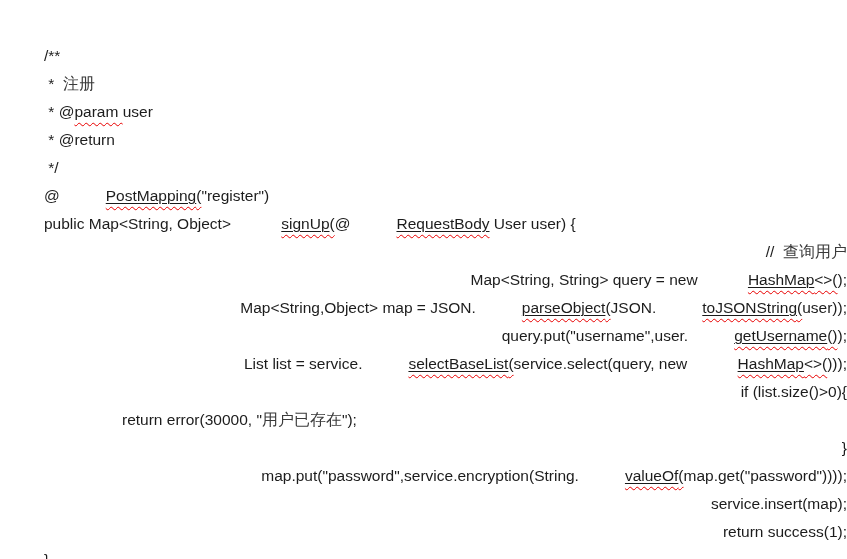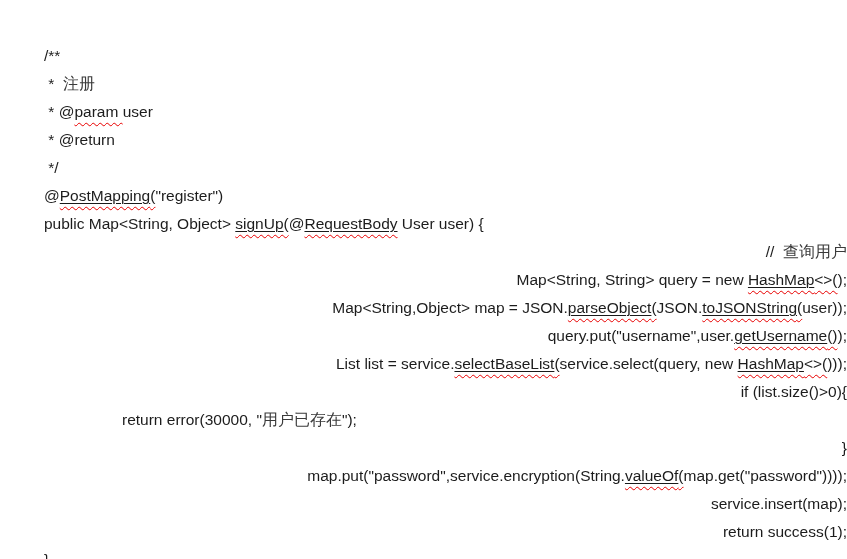--- a/index.html
+++ b/index.html
@@ -42,20 +42,21 @@
     text-decoration-thickness: 1px;
     text-underline-offset: 4.5px;
   }
   
   .u {
     text-decoration-line: underline;
     text-decoration-style: solid;
     text-decoration-color: var(--underline-color, #1a1a1a);
     text-decoration-thickness: 1px;
     text-underline-offset: 2px;
+    margin-left: 46px;
   }
 </style>
 </head>
 <body style="background: rgb(255, 255, 255);">
 
 <div class="code-doc">
   <div id="lines"><div class="line"><span class="">/**</span></div><div class="line"><span class=""> *  </span><span class="cn">注册</span></div><div class="line"><span class=""> * @</span><span class="sq">param </span><span class="">user</span></div><div class="line"><span class=""> * @return</span></div><div class="line"><span class=""> */</span></div><div class="line"><span class="">@</span><span class="sq"><span class="u">PostMapping</span>(</span><span class="">"register")</span></div><div class="line"><span class="">public Map&lt;String, Object&gt; </span><span class="sq"><span class="u">signUp</span>(</span><span class="">@</span><span class="sq"><span class="u">RequestBody</span></span><span class=""> User user) {</span></div><div class="line ind-1"><span class="">//  </span><span class="cn">查询用户</span></div><div class="line ind-1"><span class="">Map&lt;String, String&gt; query = new </span><span class="sq"><span class="u">HashMap</span>&lt;&gt;(</span><span class="">);</span></div><div class="line ind-1"><span class="">Map&lt;String,Object&gt; map = JSON.</span><span class="sq"><span class="u">parseObject</span>(</span><span class="">JSON.</span><span class="sq"><span class="u">toJSONString</span>(</span><span class="">user));</span></div><div class="line ind-1"><span class="">query.put("username",user.</span><span class="sq"><span class="u">getUsername</span>()</span><span class="">);</span></div><div class="line ind-1"><span class="">List list = service.</span><span class="sq"><span class="u">selectBaseList</span>(</span><span class="">service.select(query, new </span><span class="sq"><span class="u">HashMap</span>&lt;&gt;(</span><span class="">)));</span></div><div class="line ind-1"><span class="">if (list.size()&gt;0){</span></div><div class="line ind-2"><span class="">return error(30000, "</span><span class="cn">用户已存在</span><span class="">");</span></div><div class="line ind-1"><span class="">}</span></div><div class="line ind-1"><span class="">map.put("password",service.encryption(String.</span><span class="sq"><span class="u">valueOf</span>(</span><span class="">map.get("password"))));</span></div><div class="line ind-1"><span class="">service.insert(map);</span></div><div class="line ind-1"><span class="">return success(1);</span></div><div class="line"><span class="">}</span></div></div>
 </div>
 
 </body></html>

